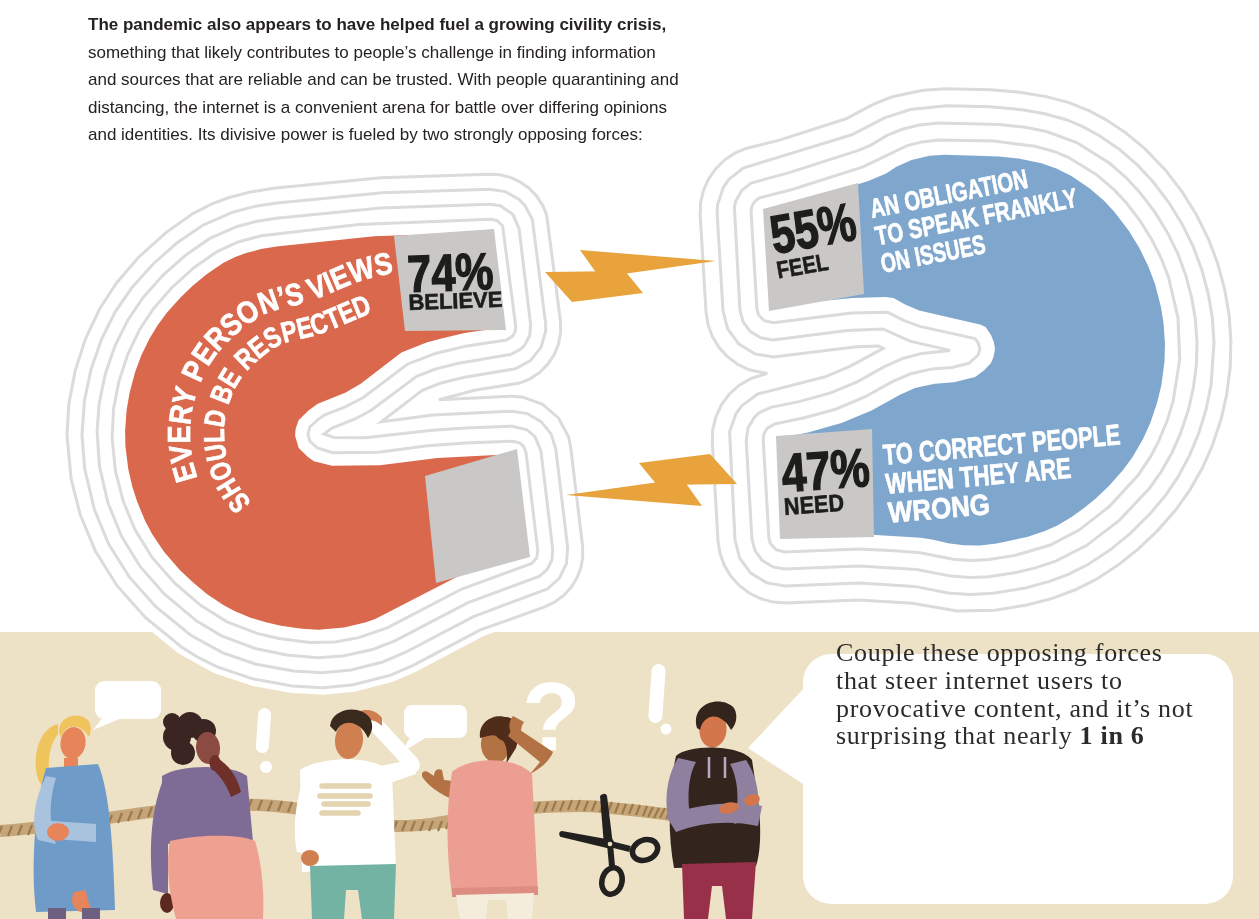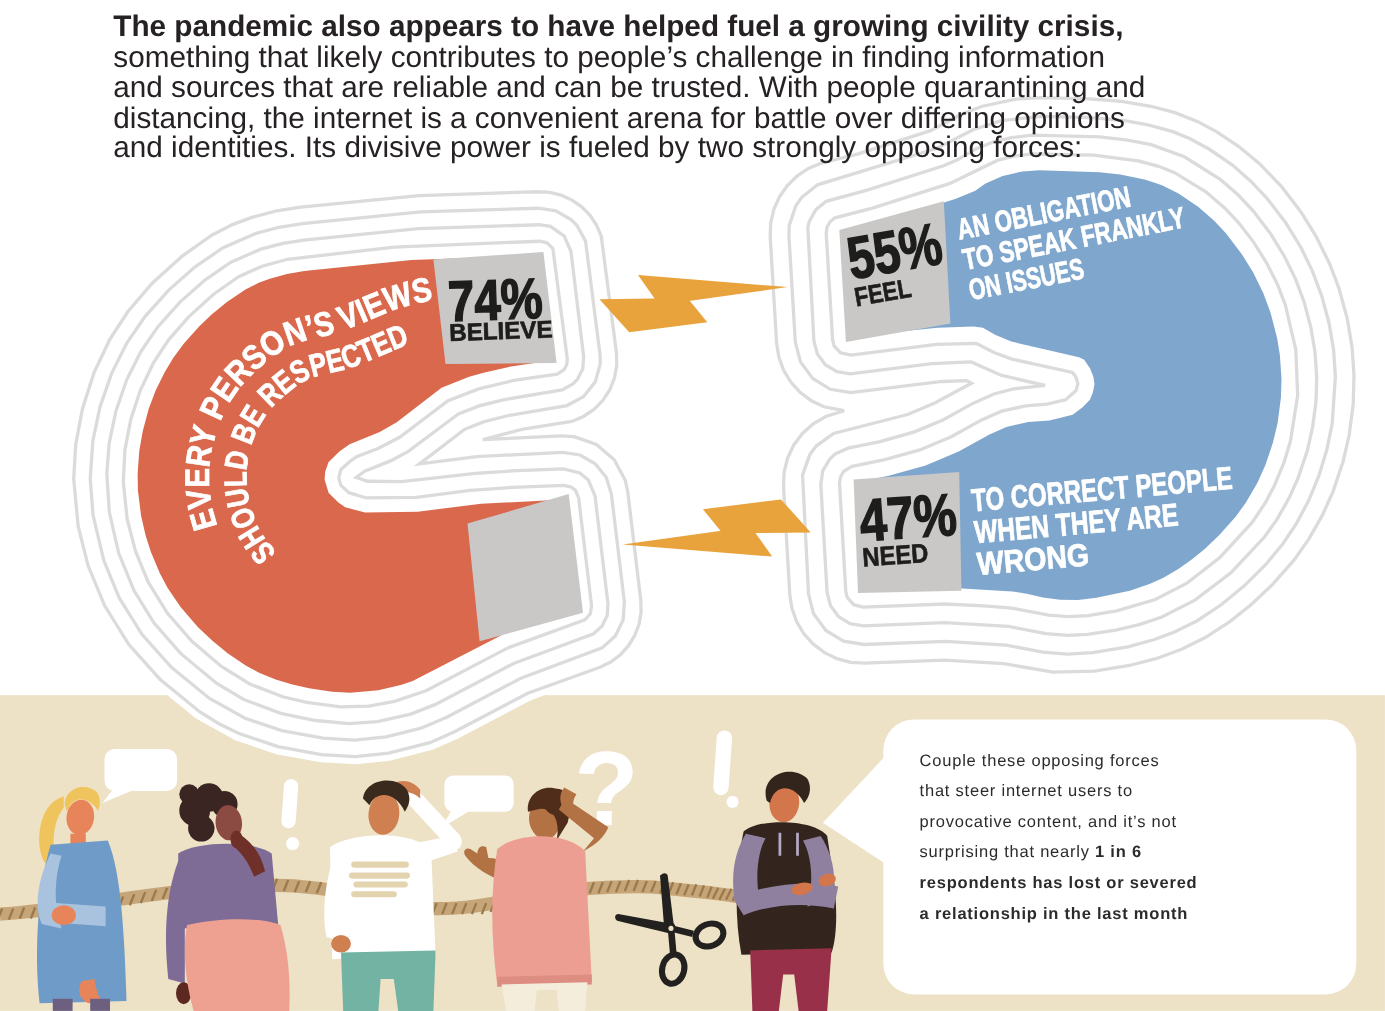--- a/index.html
+++ b/index.html
@@ -1,17 +1,17 @@
 <!DOCTYPE html>
 <html><head><meta charset="utf-8"><style>
 html,body{margin:0;padding:0;background:#fff;}
 #page{position:relative;width:1259px;height:919px;overflow:hidden;background:#ffffff;font-family:"Liberation Sans",sans-serif;}
 #band{position:absolute;left:0;top:632px;width:1259px;height:287px;background:#ede1c6;}
-#para{position:absolute;left:103px;top:11px;font-size:27px;line-height:27.5px;color:#262223;letter-spacing:0px;}
-#bub{position:absolute;left:836px;top:678px;font-size:15px;line-height:27.8px;color:#2b2b2b;letter-spacing:0.7px;}
+#para{position:absolute;left:88px;top:11px;font-size:17px;line-height:27.5px;color:#262223;letter-spacing:0px;}
+#bub{position:absolute;left:836px;top:639px;font-size:26px;line-height:27.8px;color:#2b2b2b;letter-spacing:0.7px;font-family:Liberation Serif, serif;}
 svg{position:absolute;left:0;top:0;}
 svg text{font-family:"Liberation Sans",sans-serif;}
 .b{font-weight:bold;}
 </style></head><body>
 <div id="page">
 <div id="band"></div>
 <svg width="1259" height="919" viewBox="0 0 1259 919">
 <path d="M60.0,435.6 L64.2,479.8 L73.5,516.7 L89.0,554.0 L111.3,589.7 L140.8,622.8 L177.8,652.9 L213.8,673.0 L251.1,685.6 L291.5,693.0 L323.1,694.8 L354.5,691.7 L393.2,681.7 L416.5,671.4 L482.7,636.6 L558.9,607.8 L577.0,591.2 L587.7,569.1 L589.5,544.6 L575.1,434.7 L570.5,423.6 L555.5,404.9 L534.7,392.9 L521.5,389.8 L533.8,384.8 L544.5,377.5 L553.5,368.3 L560.6,357.5 L565.3,345.5 L567.6,332.7 L567.4,319.8 L555.8,224.4 L553.2,212.6 L541.8,191.4 L523.5,175.8 L512.5,170.8 L488.6,167.3 L383.0,170.7 L272.6,181.4 L226.4,191.1 L188.8,207.9 L161.2,227.3 L133.5,252.4 L110.8,278.9 L93.5,305.5 L78.9,336.5 L68.2,369.6 L61.9,403.6 Z" fill="#ffffff"></path>
 <path d="M67.0,435.4 L71.1,478.7 L80.2,514.6 L95.2,550.7 L117.0,585.7 L145.6,617.7 L181.8,647.2 L198.6,657.7 L216.7,666.6 L252.7,678.8 L292.2,686.0 L322.9,687.8 L353.4,684.7 L390.7,675.2 L413.2,665.3 L479.8,630.2 L545.4,606.6 L555.2,601.8 L564.0,595.2 L571.4,587.0 L577.1,577.6 L581.0,567.3 L582.8,556.4 L582.5,545.4 L570.7,447.3 L568.5,436.8 L558.4,417.9 L542.2,404.0 L522.0,396.9 L510.5,396.2 L438.9,399.7 L475.7,390.0 L519.8,383.1 L530.5,378.6 L540.0,372.2 L548.1,363.9 L554.4,354.3 L558.6,343.5 L560.7,332.2 L560.4,320.7 L546.6,214.7 L542.4,204.8 L536.4,195.8 L528.8,188.0 L520.0,181.9 L510.2,177.4 L499.7,174.8 L488.9,174.3 L380.9,177.8 L273.3,188.3 L250.3,192.0 L228.4,197.8 L211.3,204.2 L192.5,213.8 L165.7,232.8 L138.6,257.2 L116.5,283.0 L99.7,308.8 L85.4,339.0 L75.1,371.1 L68.8,404.3 Z" fill="none" stroke="#dbdbdb" stroke-width="3.0"></path>
 <path d="M82.0,434.9 L84.6,468.3 L94.4,509.6 L108.4,543.6 L129.2,576.9 L155.8,606.7 L190.5,635.0 L222.8,652.9 L256.1,664.2 L293.7,671.1 L322.4,672.8 L351.0,669.9 L382.7,662.0 L406.1,652.0 L473.5,616.6 L547.4,589.0 L559.4,578.1 L566.5,563.4 L567.6,547.2 L555.8,449.1 L551.1,433.9 L541.1,421.6 L527.4,413.6 L511.7,411.2 L433.2,415.1 L381.3,421.7 L422.3,390.3 L440.2,383.3 L463.2,377.5 L515.4,368.7 L530.4,360.6 L541.0,347.4 L545.7,331.0 L545.5,322.5 L532.3,219.2 L524.7,205.2 L519.1,199.5 L505.3,191.6 L489.5,189.3 L382.2,192.7 L274.9,203.3 L253.7,206.6 L232.8,212.2 L202.8,225.2 L177.1,242.8 L153.4,263.7 L131.8,287.8 L115.4,311.6 L101.5,339.4 L91.0,369.4 L84.4,400.8 Z" fill="none" stroke="#dbdbdb" stroke-width="3.0"></path>
@@ -160,15 +160,15 @@
 </svg>
 <div id="para"><b>The pandemic also appears to have helped fuel a growing civility crisis,</b><br>
 something that likely contributes to people’s challenge in finding information<br>
 and sources that are reliable and can be trusted. With people quarantining and<br>
 distancing, the internet is a convenient arena for battle over differing opinions<br>
 and identities. Its divisive power is fueled by two strongly opposing forces:</div>
 <div id="bub">Couple these opposing forces<br>
 that steer internet users to<br>
 provocative content, and it’s not<br>
 surprising that nearly <b>1 in 6</b><br>
-<b>respondents has lost or severed</b><br>
-<b>a relationship in the last month</b><br>
+<br>
+<br>
 </div>
 </div>
 </body></html>

